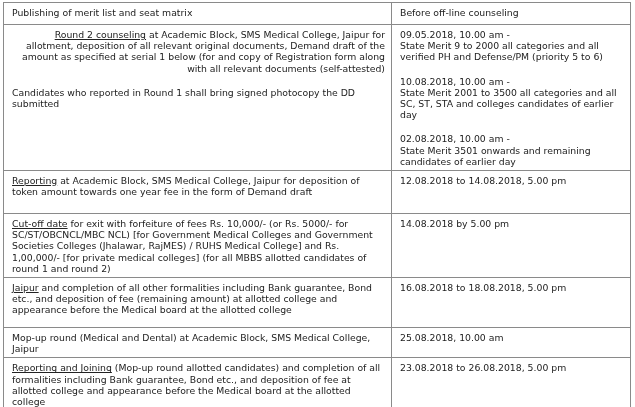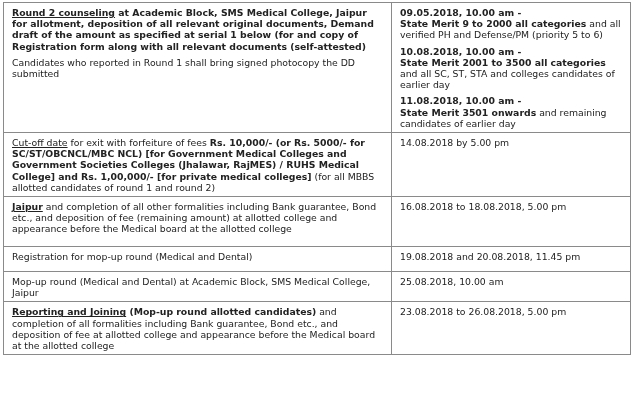--- a/index.html
+++ b/index.html
@@ -1,63 +1,67 @@
 <!DOCTYPE html>
 <html><head>
 <meta charset="utf-8">
 <style>
   html, body { margin:0; padding:0; background:#ffffff; }
   body { width:635px; height:407px; overflow:hidden; font-family:"DejaVu Sans", sans-serif; color:#222; }
   table.sched { position:absolute; left:3px; top:2px; width:627px; border-collapse:collapse; table-layout:fixed; font-size:9.3px; line-height:11.2px; }
   table.sched td { border:1px solid #8a8a8a; vertical-align:top; padding:4px 6px 3px 8px; }
   table.sched col.c1 { width:388px; }
   table.sched col.c2 { width:239px; }
-  .b { font-weight:bold; }
+  .b { font-weight:normal;text-align:right; }
   .u { text-decoration:underline; }
   .p { margin:0; }
-  .gap { margin-top:5px; }
+  .gap { margin-top:13px; }
   .outer { border:1px solid #555; }
 </style>
 </head>
 <body>
 
 <table class="sched outer">
   <colgroup>
       <col class="c1">
       <col class="c2">
     </colgroup>
   <tbody>
+      <tr style="height:22px">
+    <td>Publishing of merit list and seat matrix</td>
+    <td>Before off-line counseling</td>
+  </tr>
 
   <tr style="height:128px">
     <td>
       <p class="p b"><span class="u">Round 2 counseling</span><span> at Academic Block, SMS Medical College, Jaipur for allotment, deposition of all relevant original documents, Demand draft of the amount as specified at serial 1 below (for and copy of Registration form along with all relevant documents (self-attested)</span></p>
       <p class="p gap">Candidates who reported in Round 1 shall bring signed photocopy the DD submitted</p>
     </td>
     <td>
       <p class="p"><span class="b">09.05.2018, 10.00 am -</span><br><span class="b">State Merit 9 to 2000 all categories</span><span> and all verified PH and Defense/PM (priority 5 to 6)</span></p>
       <p class="p gap"><span class="b">10.08.2018, 10.00 am -</span><br><span class="b">State Merit 2001 to 3500 all categories</span><span> and all SC, ST, STA and colleges candidates of earlier day</span></p>
-      <p class="p gap"><span class="b">11.08.2018, 10.00 am -</span><br><span class="b">State Merit 3501 onwards</span><span> and remaining candidates of earlier day</span></p>
+      <p class="p gap"><span class="b">02.08.2018, 10.00 am -</span><br><span class="b">State Merit 3501 onwards</span><span> and remaining candidates of earlier day</span></p>
     </td>
   </tr>
 
+  <tr style="height:43px">
+    <td><span class="u b">Reporting</span><span> at Academic Block, SMS Medical College, Jaipur for deposition of token amount towards one year fee in the form of Demand draft</span></td>
+    <td>12.08.2018 to 14.08.2018, 5.00 pm</td>
+  </tr>
 
   <tr style="height:52px">
     <td><span class="u">Cut-off date</span><span> for exit with forfeiture of fees </span><span class="b">Rs. 10,000/- (or Rs. 5000/- for SC/ST/OBCNCL/MBC NCL) [for Government Medical Colleges and Government Societies Colleges (Jhalawar, RajMES) / RUHS Medical College] and Rs. 1,00,000/- [for private medical colleges]</span><span> (for all MBBS allotted candidates of round 1 and round 2)</span></td>
     <td>14.08.2018 by 5.00 pm</td>
   </tr>
 
   <tr style="height:50px">
     <td><span class="u b">Jaipur</span><span> and completion of all other formalities including Bank guarantee, Bond etc., and deposition of fee (remaining amount) at allotted college and appearance before the Medical board at the allotted college</span></td>
     <td>16.08.2018 to 18.08.2018, 5.00 pm</td>
   </tr>
 
-  <tr style="height:25px">
-    <td>Registration for mop-up round (Medical and Dental)</td>
-    <td>19.08.2018 and 20.08.2018, 11.45 pm</td>
-  </tr>
 
   <tr style="height:21px">
     <td>Mop-up round (Medical and Dental) at Academic Block, SMS Medical College, Jaipur</td>
     <td>25.08.2018, 10.00 am</td>
   </tr>
 
   <tr style="height:47px">
     <td><span class="u b">Reporting and Joining</span><span class="b"> (Mop-up round allotted candidates)</span><span> and completion of all formalities including Bank guarantee, Bond etc., and deposition of fee at allotted college and appearance before the Medical board at the allotted college</span></td>
     <td>23.08.2018 to 26.08.2018, 5.00 pm</td>
   </tr>

